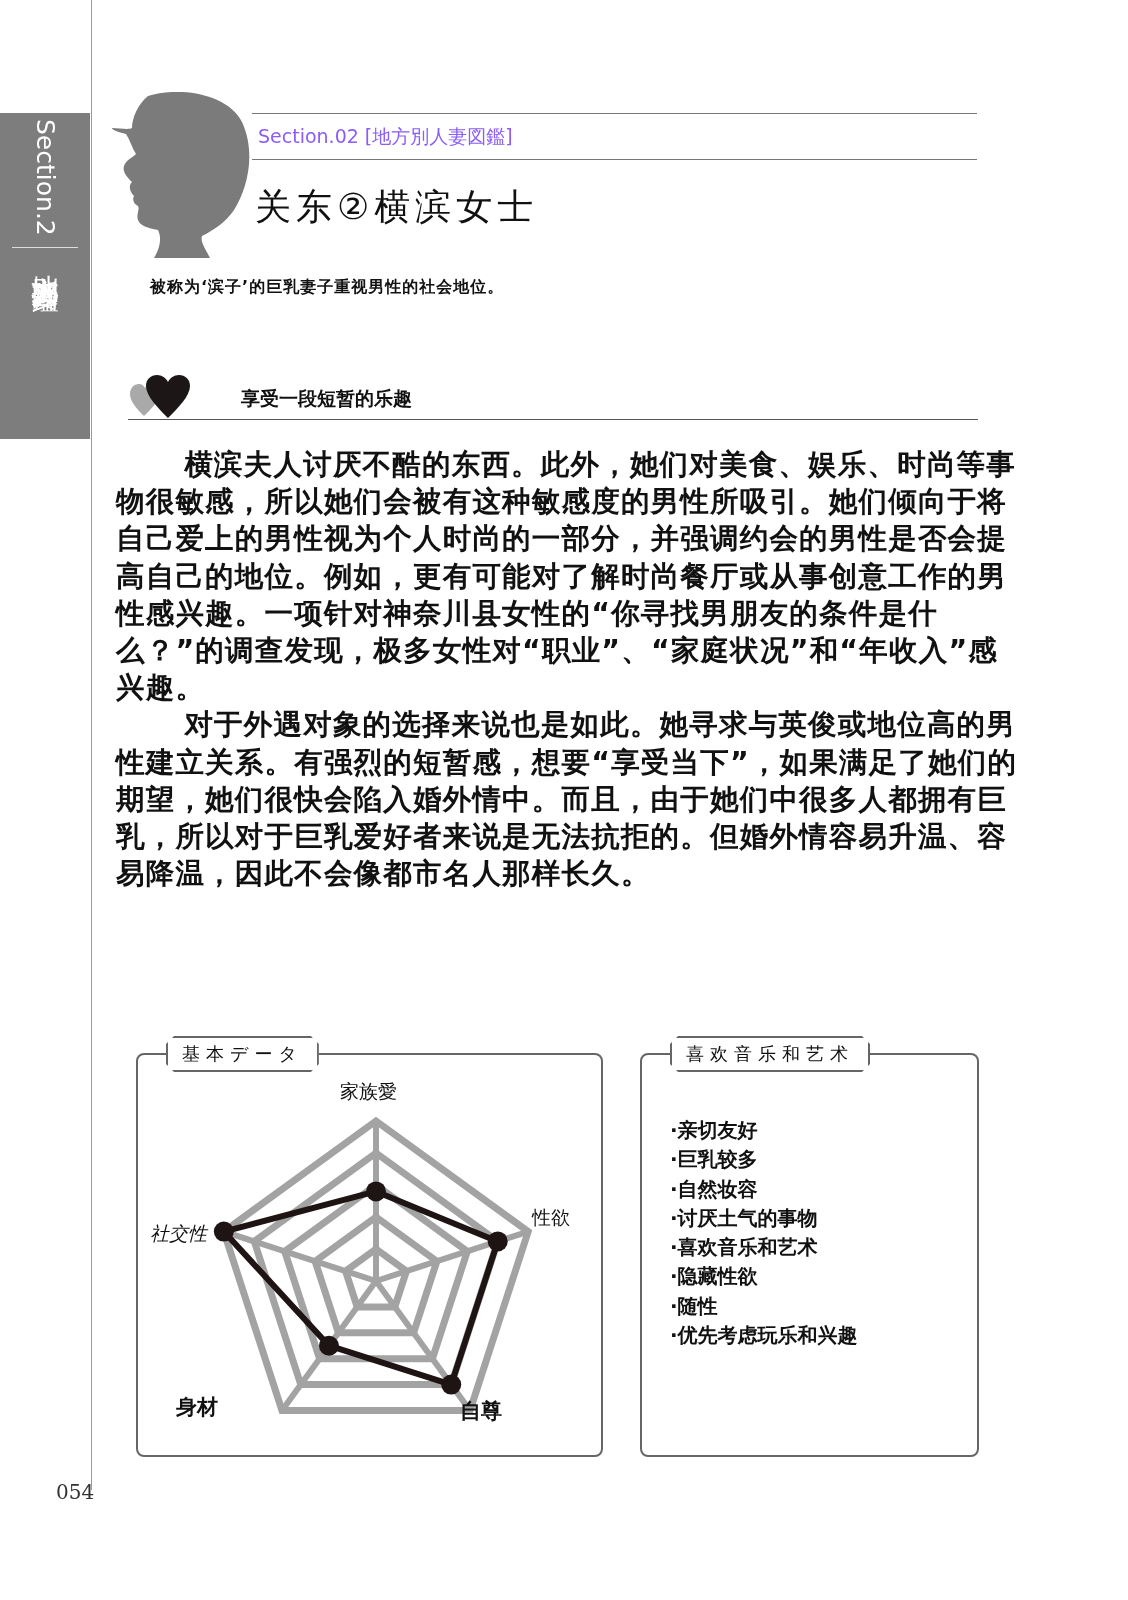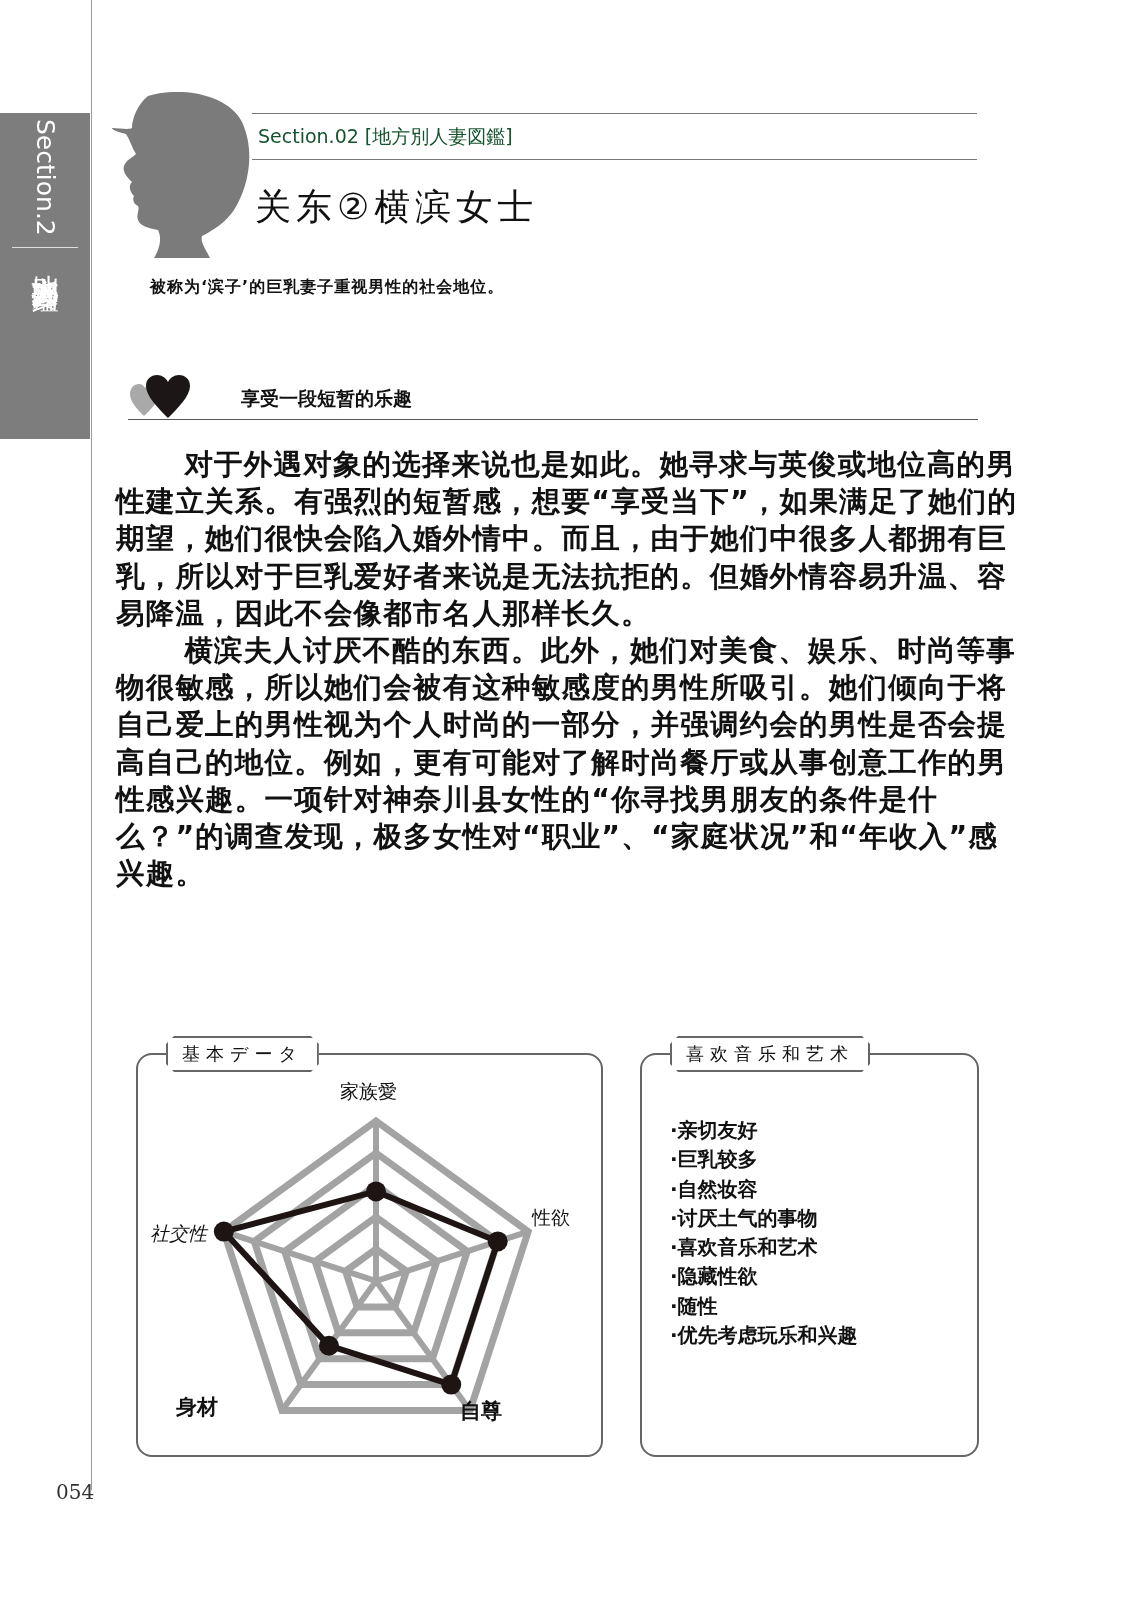--- a/index.html
+++ b/index.html
@@ -7,31 +7,31 @@
        font-family:"DejaVu Sans","Liberation Sans",sans-serif;color:#111;}
   .gutter-line{position:absolute;left:91px;top:0;width:1px;height:1490px;background:#9a9a9a;}
   .side-tab{position:absolute;left:0;top:113px;width:90px;height:326px;background:#7d7d7d;}
   .side-tab .vt{position:absolute;left:0;width:90px;color:#fff;writing-mode:vertical-rl;
        font-family:"DejaVu Sans",sans-serif;display:flex;align-items:center;justify-content:flex-start;}
   .side-tab .vt1{top:6px;height:120px;font-size:25px;letter-spacing:0px;}
   .side-tab .sep{position:absolute;left:12px;top:134px;width:66px;height:1px;background:#ddd;}
   .side-tab .vt2{top:140px;height:182px;font-size:27px;letter-spacing:2px;}
   .silhouette{position:absolute;left:110px;top:92px;width:142px;height:168px;}
   .hdr-line{position:absolute;left:252px;height:1px;background:#777;}
-  .section-label{position:absolute;left:258px;top:124px;font-size:19px;color:#14532d;}
+  .section-label{position:absolute;left:258px;top:124px;font-size:19px;color:#8b5cf6;}
   .page-title{position:absolute;left:255px;top:183px;font-size:36px;font-weight:normal;letter-spacing:5px;}
   .subtitle{position:absolute;left:150px;top:277px;font-size:16px;font-weight:bold;letter-spacing:1px;}
   .heading-row{position:absolute;left:128px;top:372px;width:850px;height:48px;}
   .heading-row .line{position:absolute;left:0;bottom:0;width:100%;height:1px;background:#555;}
   .heading-row .hearts{position:absolute;left:0;top:2px;width:64px;height:44px;}
   .heading-row .txt{position:absolute;left:72px;top:14px;font-size:19px;font-weight:bold;margin-left:41px;}
   .body-text{position:absolute;left:116px;top:446px;width:910px;font-size:28.5px;font-weight:bold;
        line-height:37.2px;letter-spacing:1.2px;}
   .body-text p{margin:0;text-indent:2.4em;}
-  .box{position:absolute;border:2px solid #666;border-radius:16px;}
+  .box{position:absolute;border:2px solid #666;border-radius:8px;}
   .box-left{left:136px;top:1053px;width:463px;height:400px;}
   .box-right{left:640px;top:1053px;width:335px;height:400px;}
   .box-tag{position:absolute;background:#fff;border:2px solid #666;height:32px;line-height:32px;
        font-size:18px;letter-spacing:6px;padding:0 14px;top:-19px;
        clip-path:polygon(8px 0,calc(100% - 8px) 0,100% 8px,100% calc(100% - 8px),calc(100% - 8px) 100%,8px 100%,0 calc(100% - 8px),0 8px);}
   .radar{position:absolute;left:136px;top:1053px;width:513px;height:404px;}
   .radar .lbl{position:absolute;font-size:19px;}
   .radar .lbl.bold{font-weight:bold;font-size:21px;}
   .traits{position:absolute;left:670px;top:1116px;font-size:20px;font-weight:bold;line-height:29.3px;}
   .traits div{white-space:nowrap;}
@@ -62,22 +62,22 @@
 <div class="heading-row">
   <svg class="hearts" viewBox="0 0 64 44">
     <path fill="#a9a9a9" d="M16 42 C10 36 2 28 2 20 C2 14 6 10 11 10 C14 10 16 12 17 14 C18 12 20 10 23 10 C28 10 31 14 31 20 C31 28 22 36 16 42 Z"></path>
     <path fill="#1d1616" d="M40 44 C30 34 18 22 18 12 C18 5 23 1 29 1 C34 1 38 4 40 8 C42 4 46 1 51 1 C57 1 62 5 62 12 C62 22 50 34 40 44 Z"></path>
   </svg>
   <span class="txt">享受一段短暂的乐趣</span>
   <div class="line"></div>
 </div>
 
 <div class="body-text">
+  <p>横滨夫人讨厌不酷的东西。此外，她们对美食、娱乐、时尚等事物很敏感，所以她们会被有这种敏感度的男性所吸引。她们倾向于将自己爱上的男性视为个人时尚的一部分，并强调约会的男性是否会提高自己的地位。例如，更有可能对了解时尚餐厅或从事创意工作的男性感兴趣。一项针对神奈川县女性的“你寻找男朋友的条件是什么？”的调查发现，极多女性对“职业”、“家庭状况”和“年收入”感兴趣。</p>
   <p>对于外遇对象的选择来说也是如此。她寻求与英俊或地位高的男性建立关系。有强烈的短暂感，想要“享受当下”，如果满足了她们的期望，她们很快会陷入婚外情中。而且，由于她们中很多人都拥有巨乳，所以对于巨乳爱好者来说是无法抗拒的。但婚外情容易升温、容易降温，因此不会像都市名人那样长久。</p>
-  <p>横滨夫人讨厌不酷的东西。此外，她们对美食、娱乐、时尚等事物很敏感，所以她们会被有这种敏感度的男性所吸引。她们倾向于将自己爱上的男性视为个人时尚的一部分，并强调约会的男性是否会提高自己的地位。例如，更有可能对了解时尚餐厅或从事创意工作的男性感兴趣。一项针对神奈川县女性的“你寻找男朋友的条件是什么？”的调查发现，极多女性对“职业”、“家庭状况”和“年收入”感兴趣。</p>
 </div>
 
 <div class="box box-left">
   <div class="box-tag" style="left:28px;">基本データ</div>
 </div>
 
 <div class="radar">
   <svg width="467" height="404" viewBox="0 0 467 404">
     <g id="grid" fill="none" stroke="#a3a3a3" stroke-width="7" stroke-linejoin="miter">
         <polygon points="240,196 270.4338085214449,218.11145618000168 258.80912807335915,253.88854381999832 221.19087192664085,253.88854381999832 209.56619147855508,218.11145618000168"></polygon>

